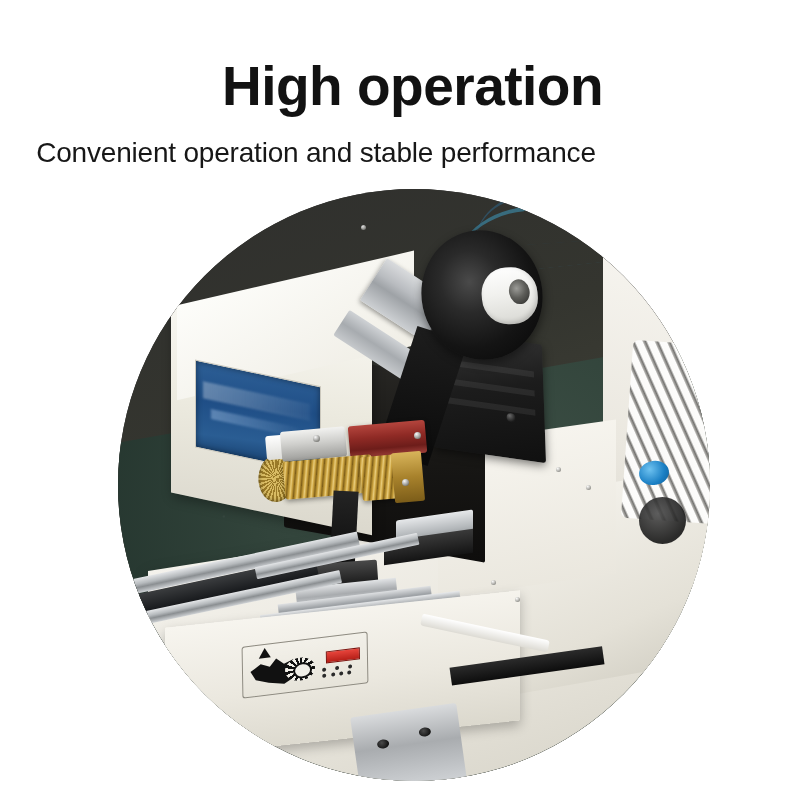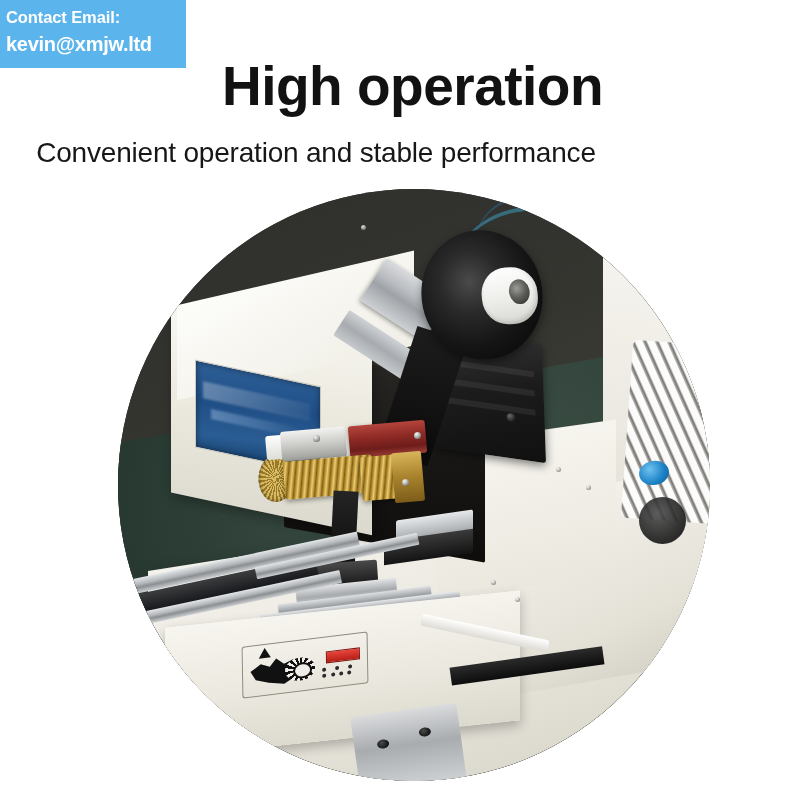--- a/index.html
+++ b/index.html
@@ -424,24 +424,20 @@
     border-radius:50% 50% 0 0/100% 100% 0 0;
     opacity:.45;
     transform:rotate(-4deg);
   }
 </style>
 </head>
 <body>
 
 <div class="page">
 
-  <div class="contact-banner">
-    <div class="contact-label">Contact Email:</div>
-    <div class="contact-value">kevin@xmjw.ltd</div>
-  </div>
 
   <div class="headline">High operation</div>
   <div class="subhead">Convenient operation and stable performance</div>
 
   <div class="photo-circle">
     <div class="photo-inner">
 
       <div class="bg-wall"></div>
       <div class="bg-floor">
         <div class="floor-speckle"></div>

